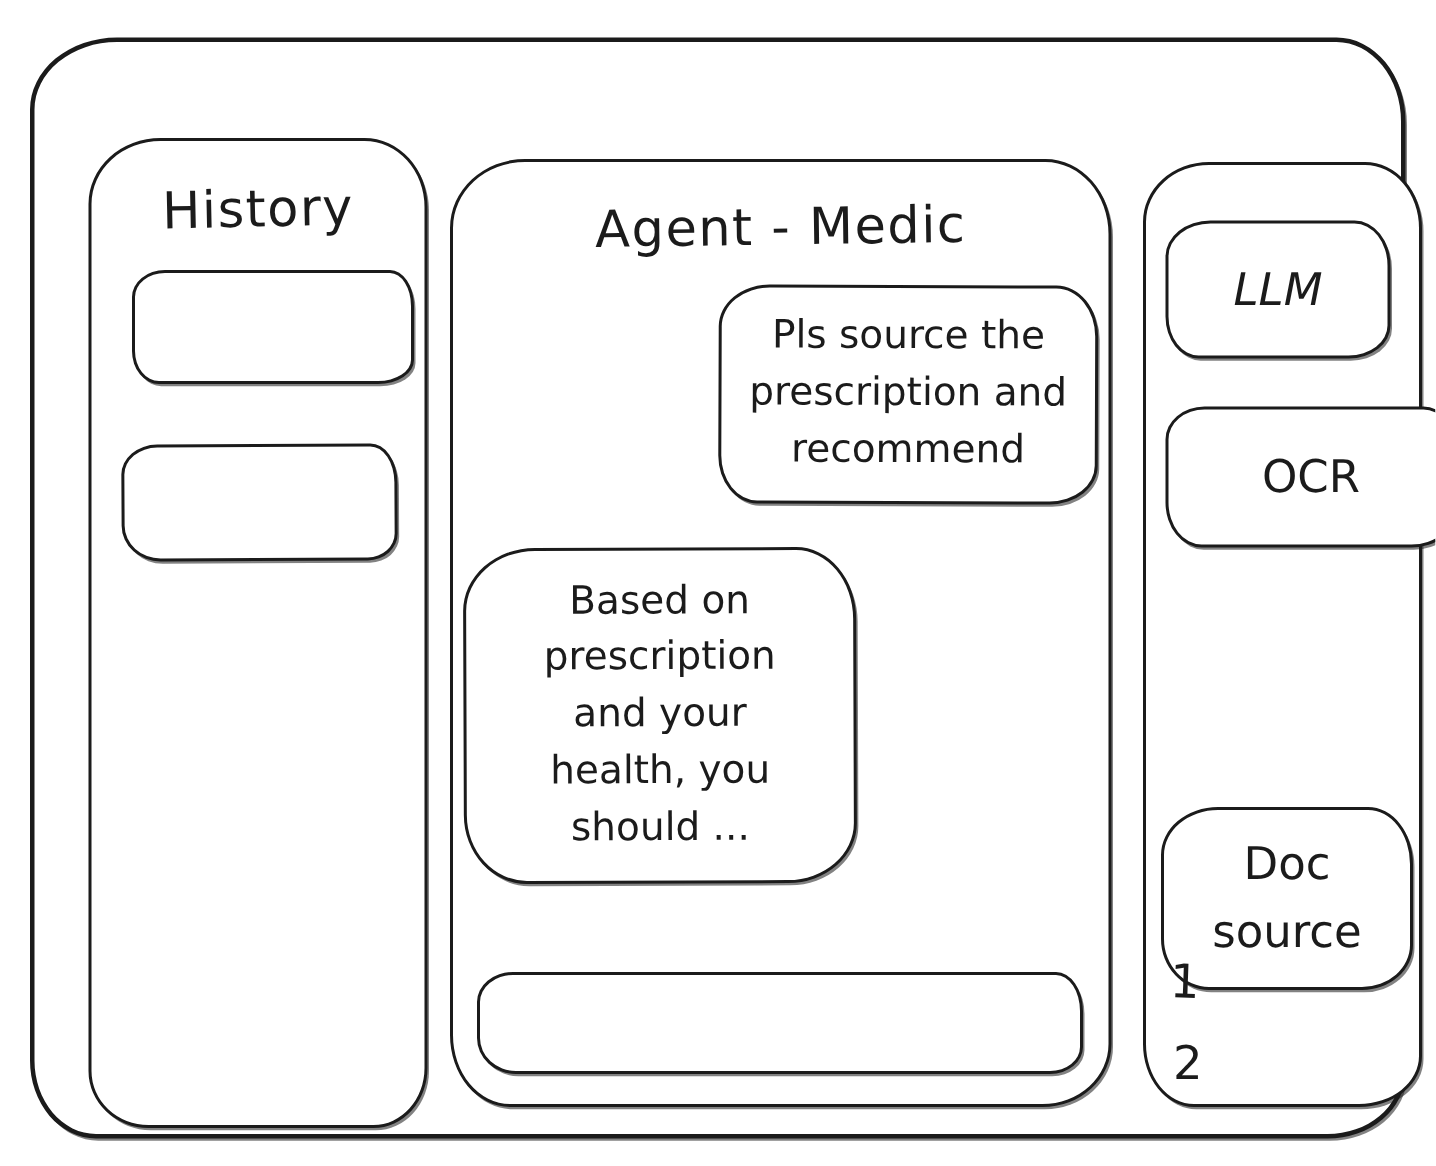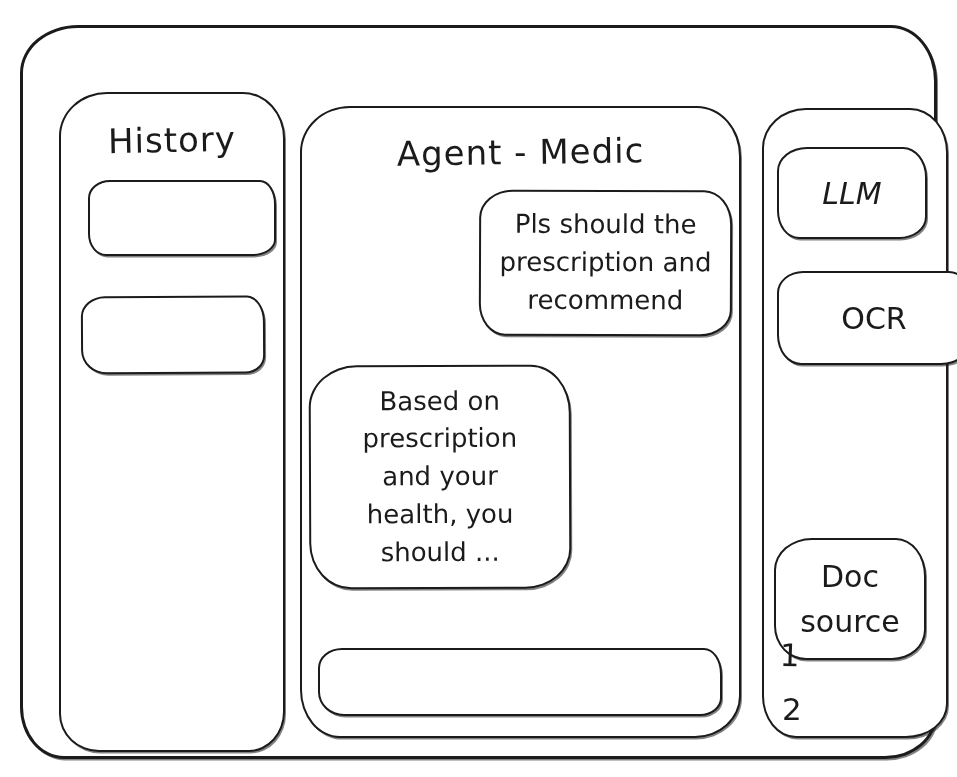--- a/index.html
+++ b/index.html
@@ -95,21 +95,21 @@
   .btn-ocr {
     left:13px; top:161px; width:194px; height:94px;
     border-radius:26px 22px 30px 24px / 22px 26px 24px 30px;
   }
   .btn-params {
     left:4px; top:318px; width:169px; height:71px;
     border-radius:18px 14px 16px 20px / 16px 20px 14px 18px;
     transform:rotate(-0.3deg);
   }
   .btn-doc {
-    left:10px; top:428px; width:152px; height:122px;
+    left:10px; top:428px; width:168px; height:122px;
     border-radius:38px 30px 34px 32px / 32px 38px 30px 34px;
     padding:0 22px;
   }
   .doc-num { position:absolute; font-size:31px; }
   .doc-num-1 { left:16px; top:527px; transform:rotate(2deg); }
   .doc-num-2 { left:18px; top:581px; }
 </style>
 </head>
 <body>
 
@@ -120,21 +120,21 @@
     <div class="sk history-panel">
       <div class="panel-title history-title">History</div>
       <div class="sk history-item-1"></div>
       <div class="sk history-item-2"></div>
     </div>
 
     <div class="sk chat-panel">
       <div class="panel-title chat-title">Agent - Medic</div>
 
       <div class="sk bubble bubble-user">
-        <span>Pls should the prescription and recommend</span>
+        <span>Pls source the prescription and recommend</span>
       </div>
 
       <div class="sk bubble bubble-assistant">
         <span>Based on prescription and your health, you should ...</span>
       </div>
 
       <input class="sk chat-input" type="text" placeholder="" style="">
     </div>
 
     <div class="sk tools-panel">

